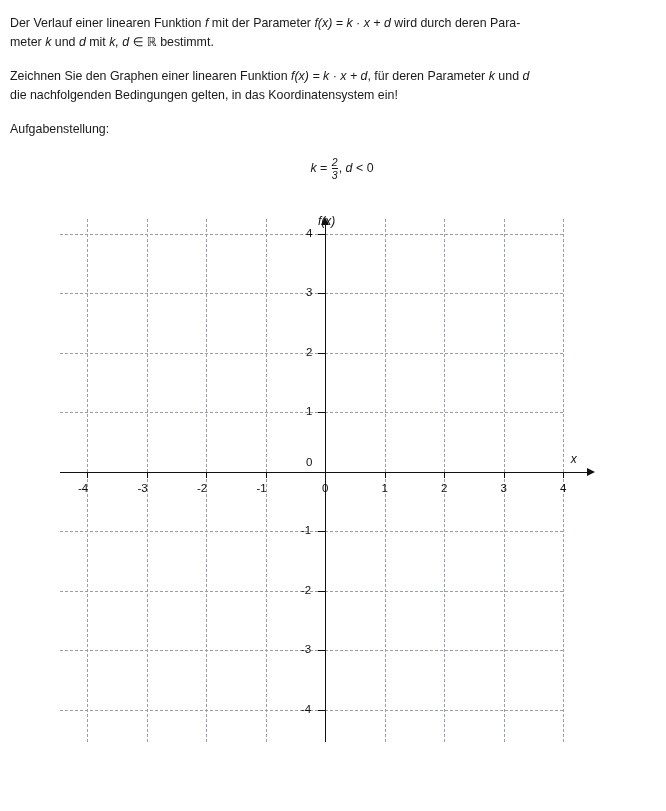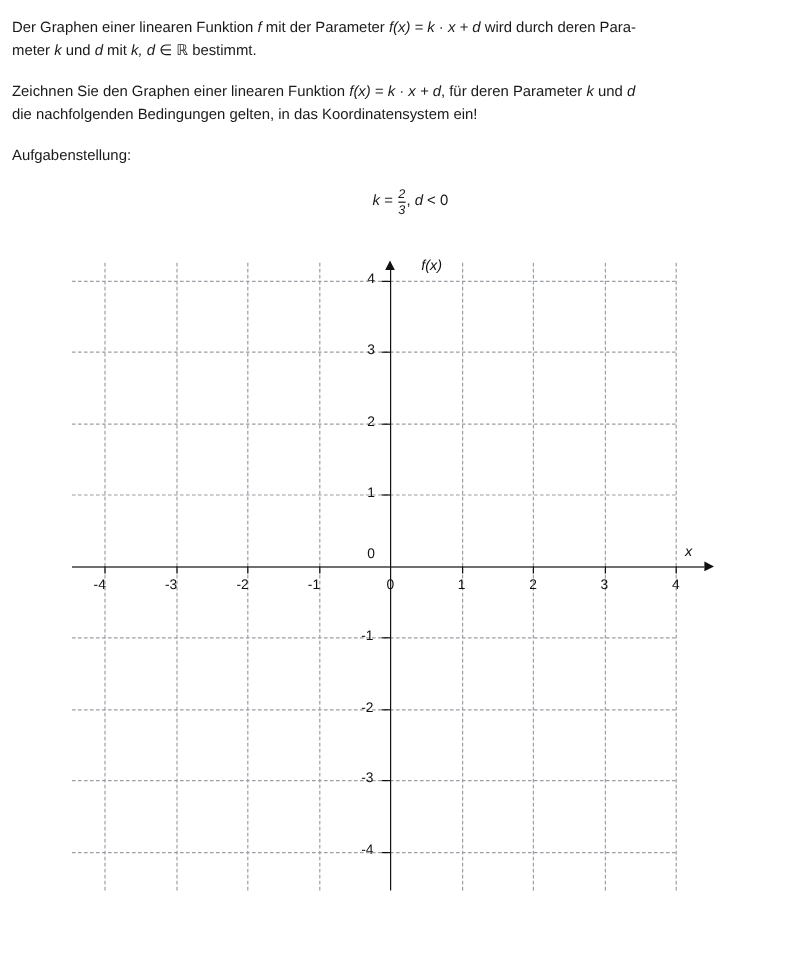--- a/index.html
+++ b/index.html
@@ -141,21 +141,21 @@
     border-bottom: 4.5px solid transparent;
     border-left: 8px solid #111;
   }
 </style>
 </head>
 <body>
 
 <div class="page">
 
 
-  <p class="para"><span>Der Graphen einer linearen Funktion </span><span class="italic">f</span><span> mit der Parameter </span><span class="italic">f(x) = k · x + d</span><span> wird durch deren Para-</span><br><span>meter </span><span class="italic">k</span><span> und </span><span class="italic">d</span><span> mit </span><span class="italic">k, d</span><span> ∈ ℝ </span><span>bestimmt.</span></p>
+  <p class="para"><span>Der Verlauf einer linearen Funktion </span><span class="italic">f</span><span> mit der Parameter </span><span class="italic">f(x) = k · x + d</span><span> wird durch deren Para-</span><br><span>meter </span><span class="italic">k</span><span> und </span><span class="italic">d</span><span> mit </span><span class="italic">k, d</span><span> ∈ ℝ </span><span>bestimmt.</span></p>
 
   <p class="para tight"><span>Zeichnen Sie den Graphen einer linearen Funktion </span><span class="italic">f(x) = k · x + d</span><span>, für deren Parameter </span><span class="italic">k</span><span> und </span><span class="italic">d</span><br><span>die nachfolgenden Bedingungen gelten, in das Koordinatensystem ein!</span></p>
 
   <p class="para tight">Aufgabenstellung:</p>
 
   <div class="formula">
     <span class="italic">k</span>
     <span>=</span>
     <span class="frac"><span class="num">2</span><span class="bar"></span><span class="den">3</span></span><span>,</span>
     <span class="italic">d</span>
@@ -212,18 +212,18 @@
         <div class="lbl" style="left: 301px; top: 325.5px;">-1</div>
         <div class="lbl" style="left: 306px; top: 257px;">0</div>
         <div class="tick-y" style="left: 318px; top: 213.5px;"></div>
         <div class="lbl" style="left: 306px; top: 206.5px;">1</div>
         <div class="tick-y" style="left: 318px; top: 154px;"></div>
         <div class="lbl" style="left: 306px; top: 147px;">2</div>
         <div class="tick-y" style="left: 318px; top: 94.5px;"></div>
         <div class="lbl" style="left: 306px; top: 87.5px;">3</div>
         <div class="tick-y" style="left: 318px; top: 35px;"></div>
         <div class="lbl" style="left: 306px; top: 28px;">4</div>
-        <div class="axis-name" style="left: 351px; top: 15px;">f(x)</div>
+        <div class="axis-name" style="left: 318px; top: 15px;">f(x)</div>
         <div class="axis-name" style="left: 570.8px; top: 253px;">x</div>
       </div>
   </div>
 
 </div>
 
 </body></html>

